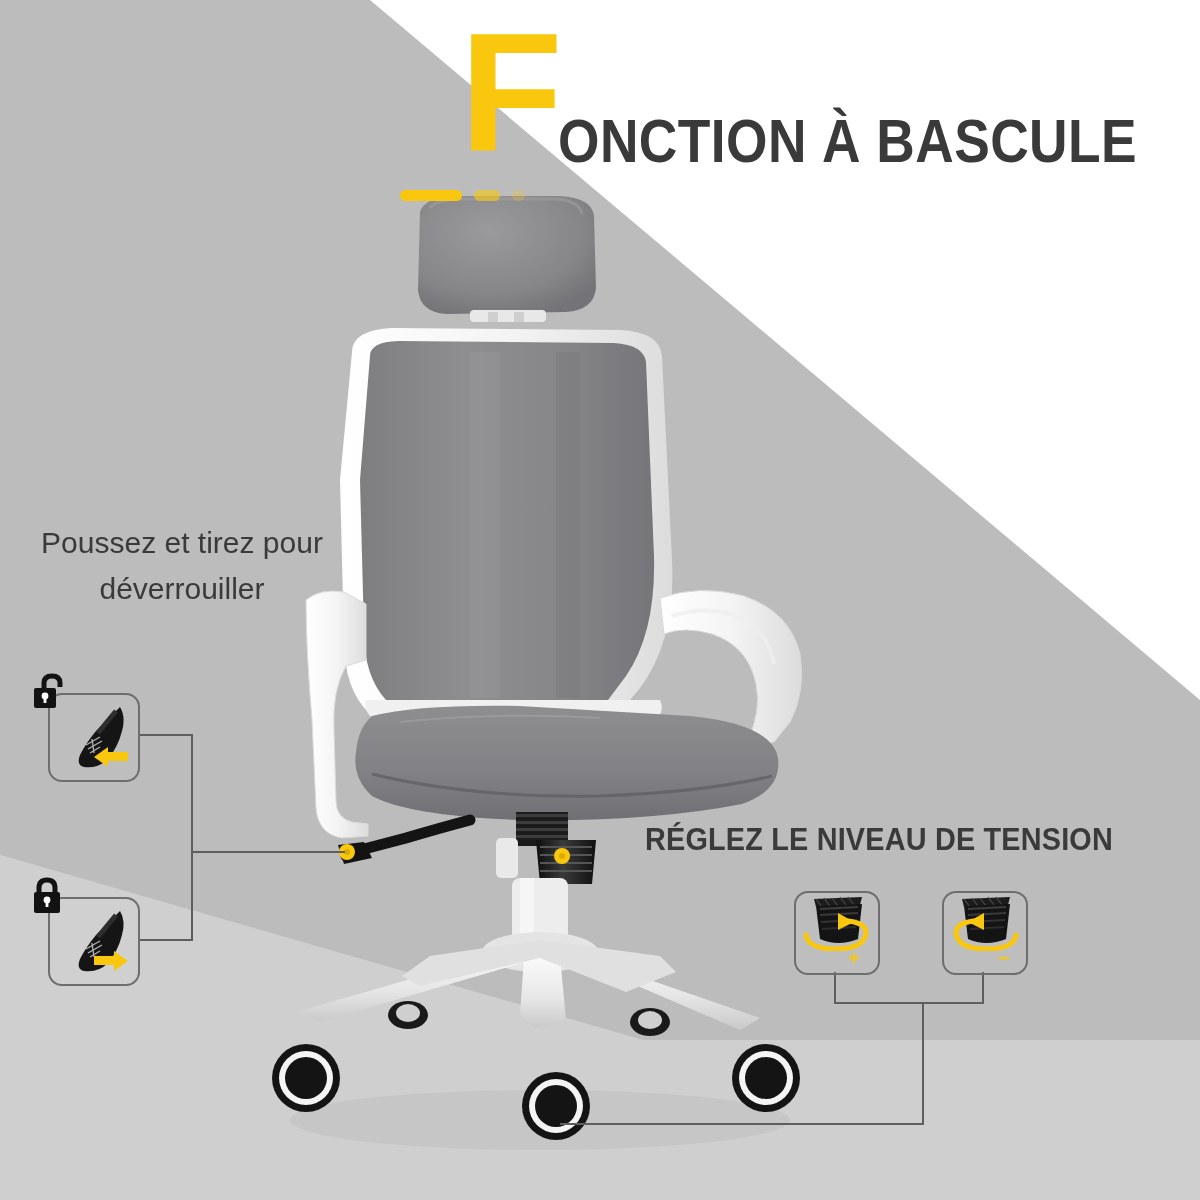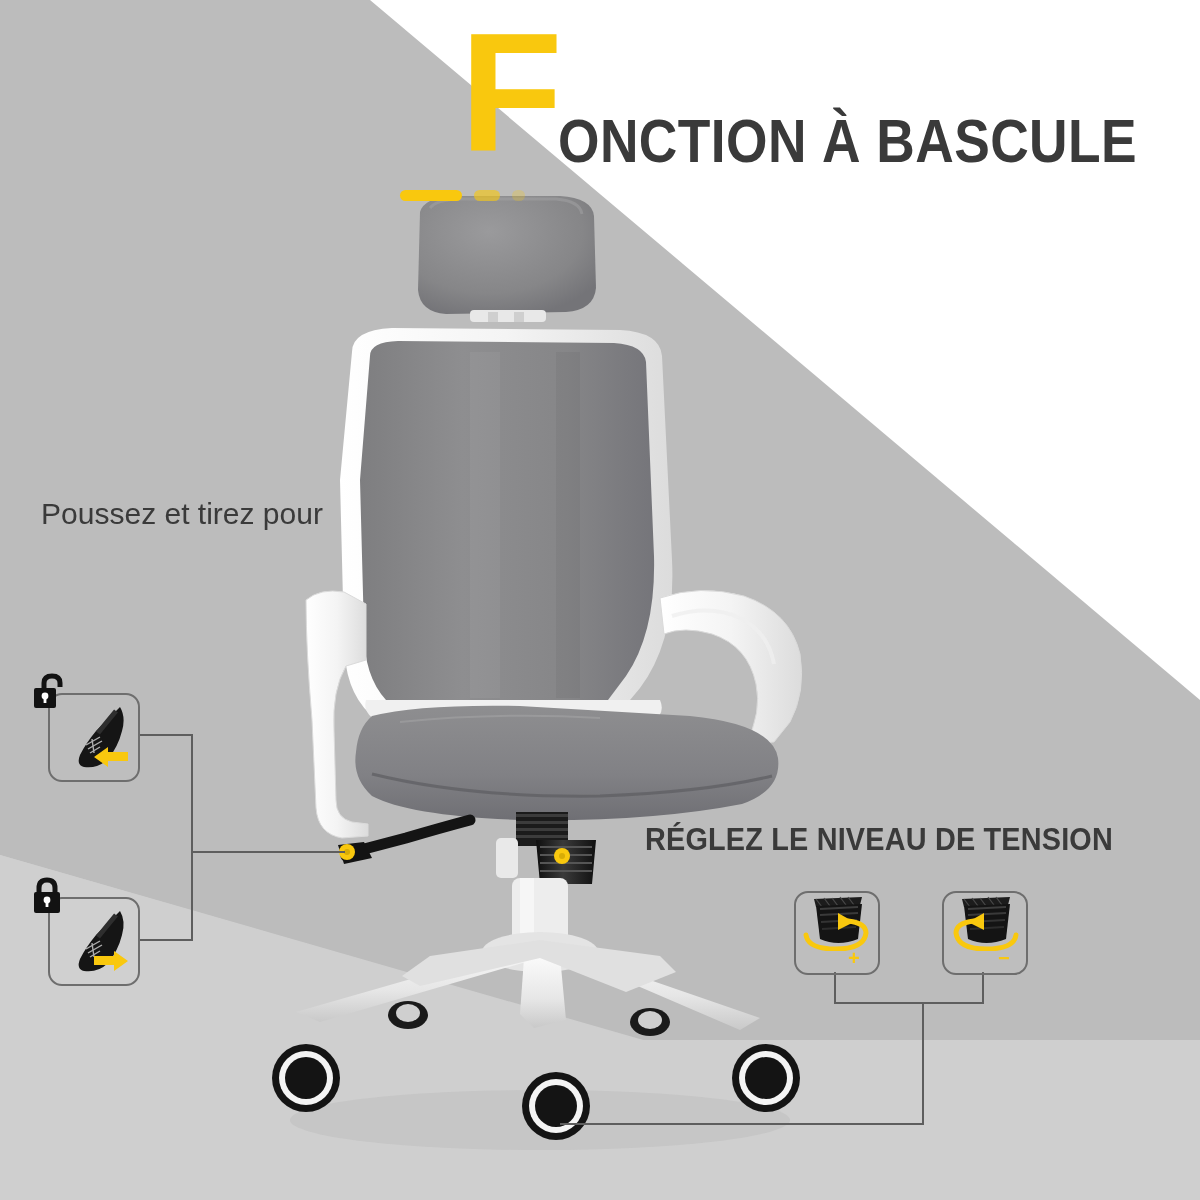--- a/index.html
+++ b/index.html
@@ -29,21 +29,21 @@
     white-space:nowrap;
   }
   #title-dashes{position:absolute;left:400px;top:190px;display:flex;align-items:center;gap:12px;}
   .dash{height:11px;border-radius:6px;background:#F9C80E;}
   .dash.d1{width:62px;opacity:1;}
   .dash.d2{width:26px;opacity:0.62;}
   .dash.d3{width:13px;opacity:0.26;}
 
   
   #left-caption{
-    position:absolute;left:2px;top:491px;width:360px;
+    position:absolute;left:2px;top:520px;width:360px;
     text-align:center;color:#3A3A3A;
     font-size:30px;line-height:46px;font-weight:normal;
   }
   #right-caption{
     position:absolute;left:645px;top:822px;
     color:#3A3A3A;font-size:31px;line-height:36px;font-weight:bold;
     letter-spacing:0.2px;white-space:nowrap;
     transform:scaleX(0.93);transform-origin:left top;
   }
 
@@ -247,20 +247,21 @@
     <div id="title-rest">ONCTION À BASCULE</div>
   </div>
   <div id="title-dashes">
     <span class="dash d1"></span>
     <span class="dash d2"></span>
     <span class="dash d3"></span>
   </div>
 
   <div id="left-caption">
     <div>Poussez et tirez pour</div>
+    <div>déverrouiller</div>
   </div>
 
   <div id="right-caption">RÉGLEZ LE NIVEAU DE TENSION</div>
 
   <div class="callout" id="cb-unlock">
     <svg class="abs" style="left:6px;top:8px;" width="76" height="70" viewBox="0 0 76 70">
       <path d="M 64 4 Q 52 16 40 28 Q 30 40 24 52 Q 20 62 28 64
                Q 42 66 52 56 Q 62 44 66 28 Q 70 14 64 4 Z" fill="#151515"></path>
       <path d="M 60 8 Q 50 20 42 30" stroke="#2E2E2E" stroke-width="5" fill="none"></path>
       <g stroke="#C9C9C9" stroke-width="1.4" fill="none" opacity="0.85">

